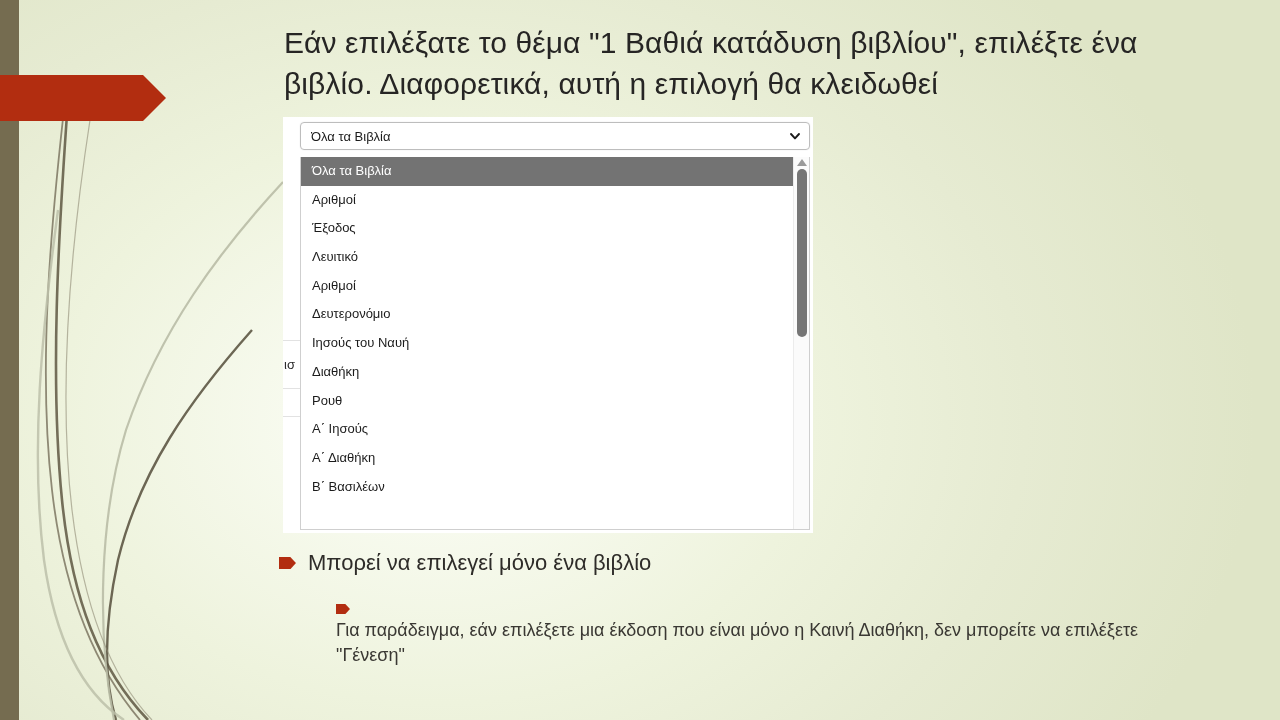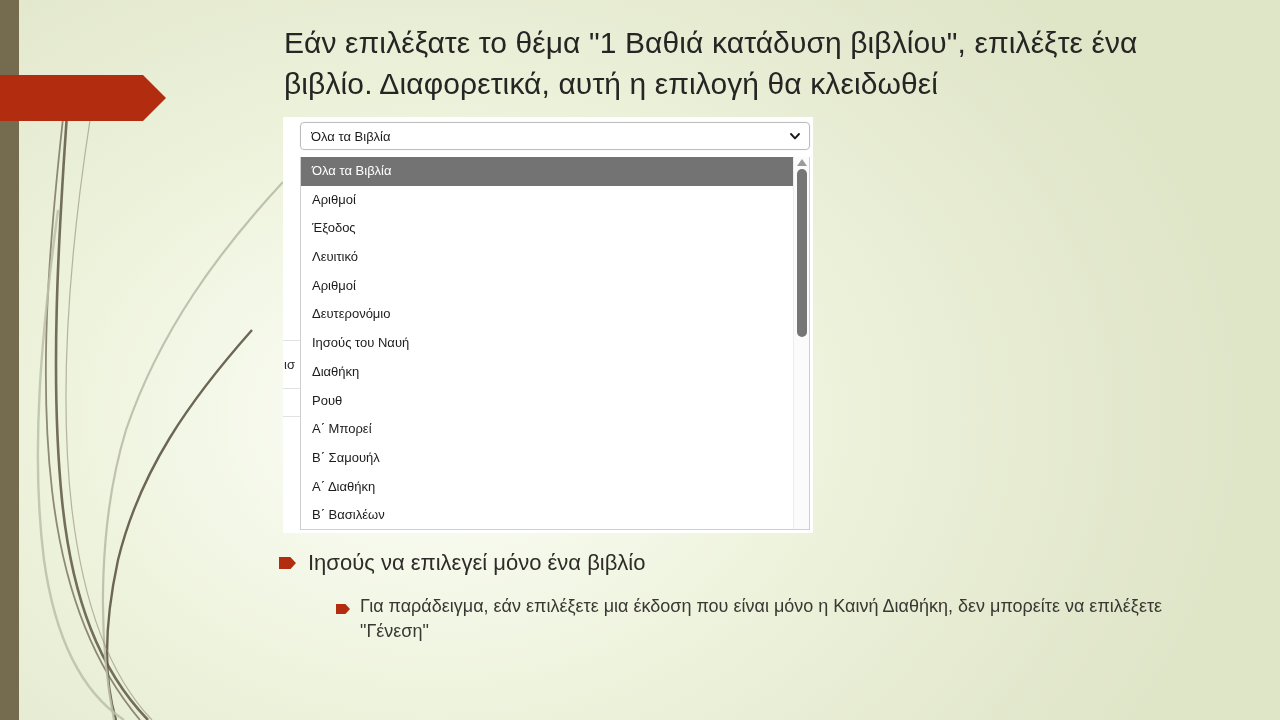--- a/index.html
+++ b/index.html
@@ -207,20 +207,21 @@
   }
   .bullet-row {
     display: flex;
     align-items: flex-start;
     margin-bottom: 14px;
   }
   .bullet-row.lvl2 {
     margin-left: 57px;
     margin-bottom: 0;
     margin-top: 16px;
+    flex-direction: column;
   }
   .bullet-marker {
     flex: 0 0 auto;
     margin-top: 7px;
     margin-right: 12px;
   }
   .bullet-row.lvl2 .bullet-marker {
     margin-top: 6px;
     margin-right: 10px;
   }
@@ -276,37 +277,36 @@
     <div class="option-scroll" id="option-scroll">
         <div class="option selected">Όλα τα Βιβλία</div>
         <div class="option">Αριθμοί</div>
         <div class="option">Έξοδος</div>
         <div class="option">Λευιτικό</div>
         <div class="option">Αριθμοί</div>
         <div class="option">Δευτερονόμιο</div>
         <div class="option">Ιησούς του Ναυή</div>
         <div class="option">Διαθήκη</div>
         <div class="option">Ρουθ</div>
-        <div class="option">Α΄ Μπορεί</div>
-        <div class="option">Β΄ Σαμουήλ</div>
+        <div class="option">Α΄ Ιησούς</div>
         <div class="option">Α΄ Διαθήκη</div>
         <div class="option">Β΄ Βασιλέων</div>
       </div>
     <div class="scrollbar">
       <div class="sb-arrow-up"></div>
       <div class="sb-thumb"></div>
     </div>
   </div>
 
   <div class="bullets" id="bullets">
       <div class="bullet-row">
         <span class="bullet-marker"><svg width="17" height="12.24" viewBox="0 0 18 13">
             <polygon points="0,0 12,0 18,6.5 12,13 0,13" fill="#b22d10"></polygon>
           </svg></span>
-        <span class="bullet-text">Ιησούς να επιλεγεί μόνο ένα βιβλίο</span>
+        <span class="bullet-text">Μπορεί να επιλεγεί μόνο ένα βιβλίο</span>
       </div>
       <div class="bullet-row lvl2">
         <span class="bullet-marker"><svg width="14" height="10.08" viewBox="0 0 18 13">
             <polygon points="0,0 12,0 18,6.5 12,13 0,13" fill="#b22d10"></polygon>
           </svg></span>
         <span class="bullet-text">Για παράδειγμα, εάν επιλέξετε μια έκδοση που είναι μόνο η Καινή Διαθήκη, δεν μπορείτε να επιλέξετε "Γένεση"</span>
       </div>
     </div>
 
 </div>

